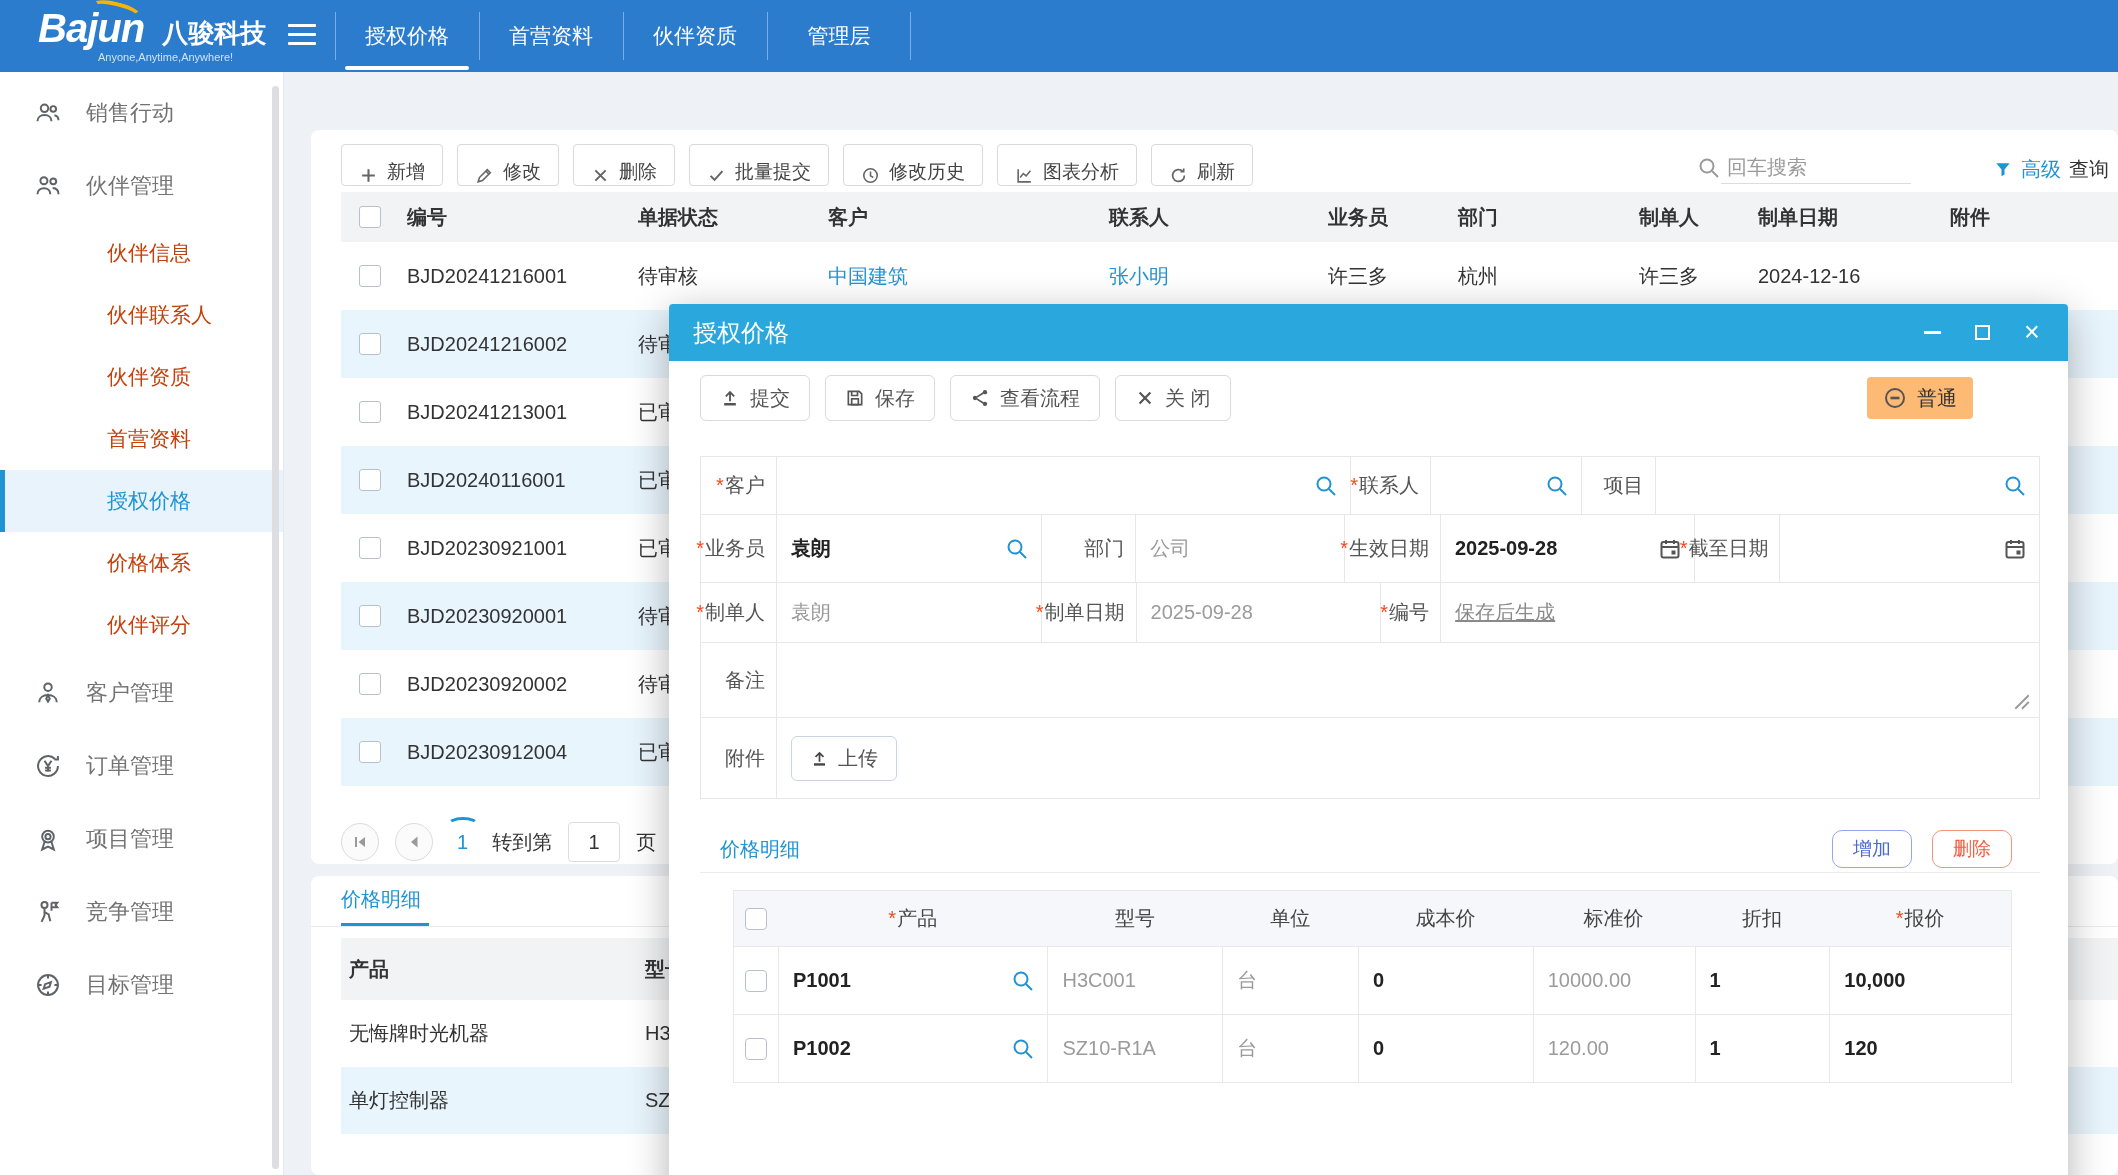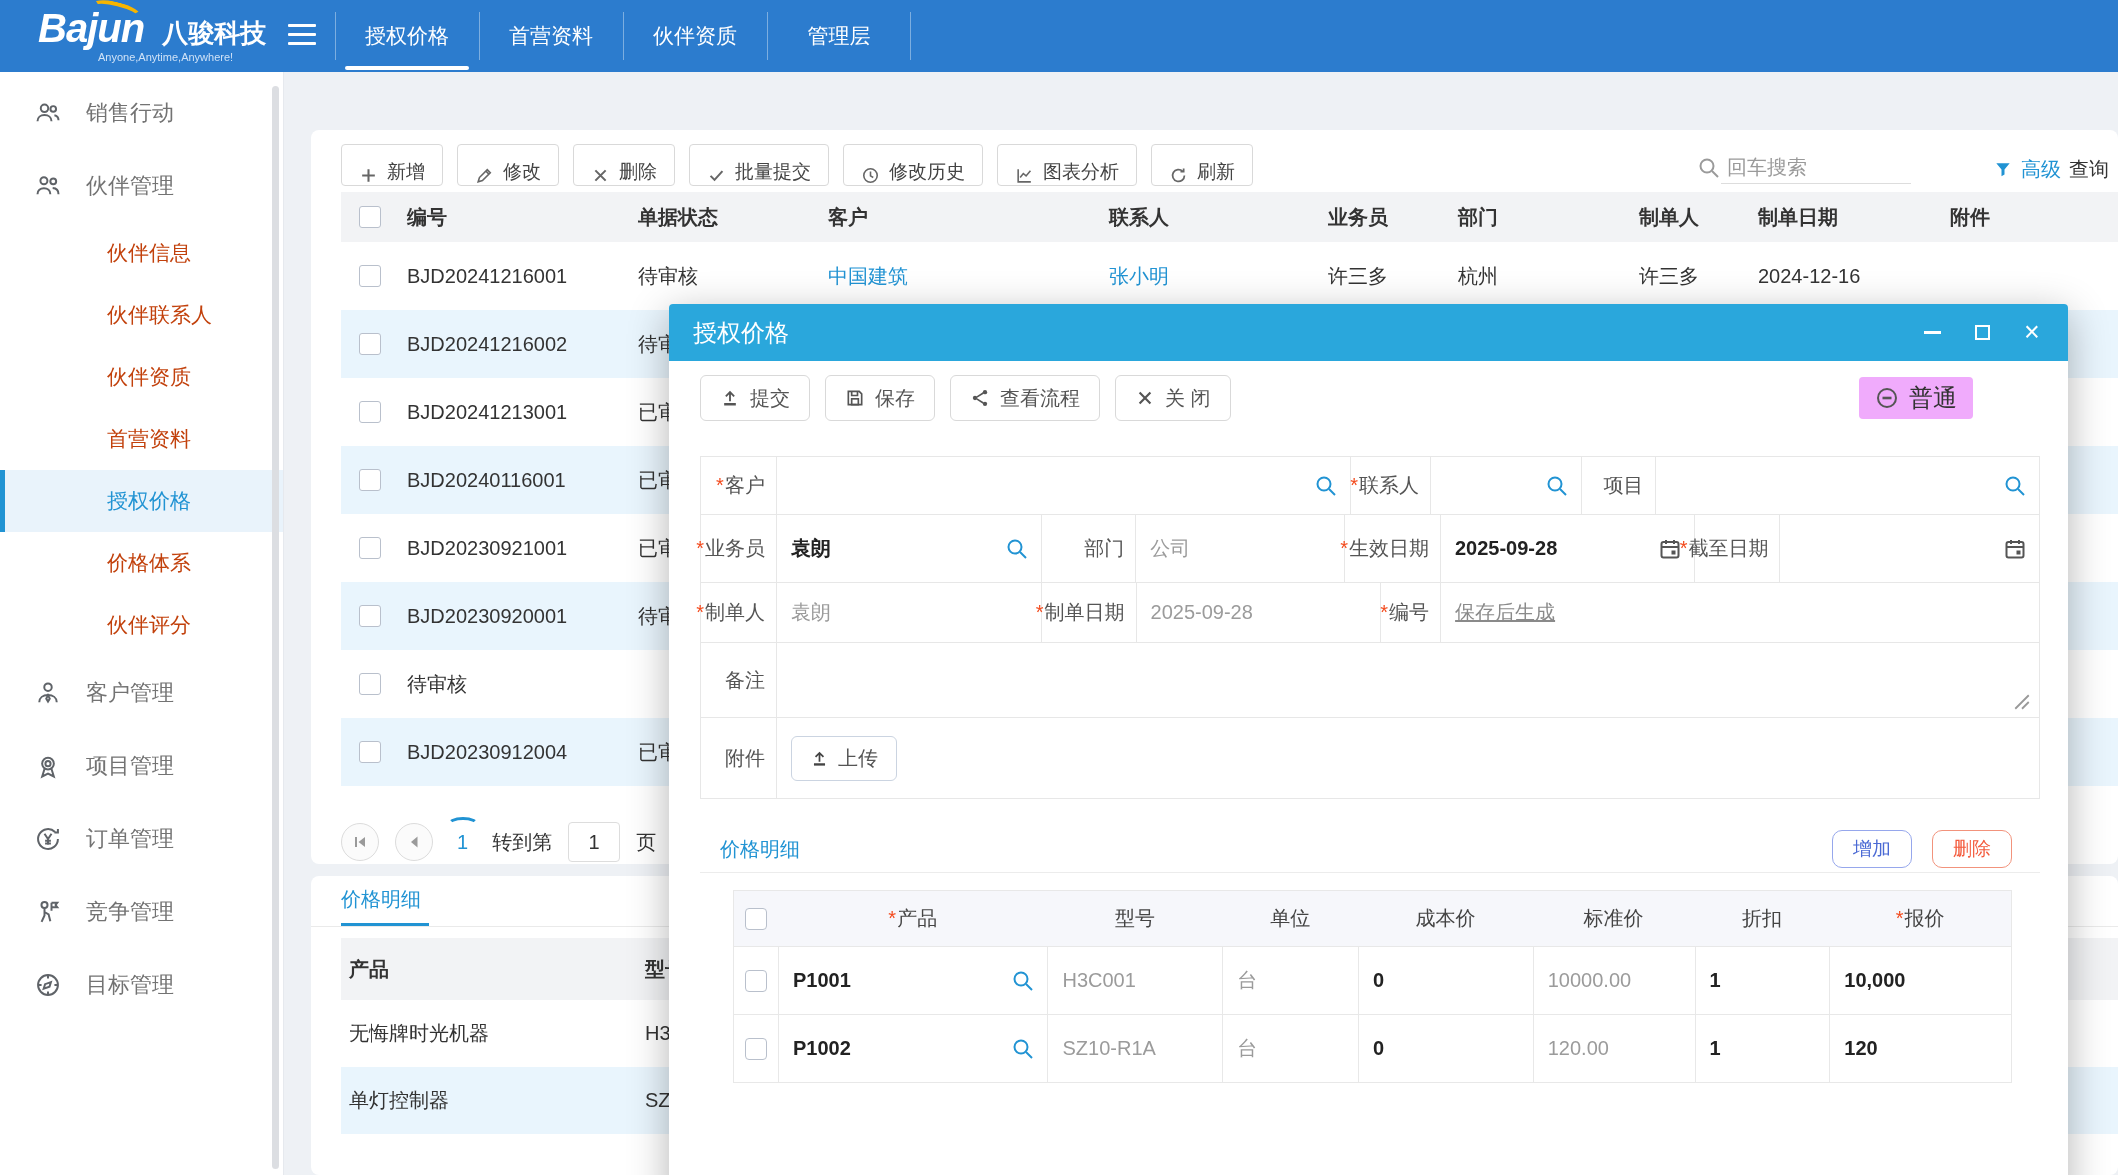--- a/index.html
+++ b/index.html
@@ -83,21 +83,21 @@
   .modal-title .mt-text { font-size:24px; font-weight:500; }
   .win-ctrls { margin-left:auto; display:flex; align-items:center; gap:26px; }
   .wc { width:24px; height:24px; display:flex; align-items:center; justify-content:center; cursor:pointer; color:#fff; }
   .wc-min i { display:block; width:17px; height:3px; background:#fff; }
   .wc-max i { display:block; width:15px; height:15px; border:2px solid #fff; }
   .wc-close { font-size:27px; line-height:1; }
 
   .dlg-toolbar { position:absolute; left:31px; top:71px; display:flex; gap:15px; }
   .dbtn { display:inline-flex; align-items:center; gap:10px; height:46px; padding:0 19px; background:#fff; border:1px solid #D9D9D9; border-radius:6px; font-size:20px; color:#555; cursor:pointer; }
   .dbtn svg { width:20px; height:20px; color:#555; }
-  .priority { position:absolute; top:73px; right:95px; height:42px; display:flex; align-items:center; gap:10px; background:#f0abfc; border-radius:4px; padding:0 16px; font-size:24px; color:#333; cursor:pointer; }
+  .priority { position:absolute; top:73px; right:95px; height:42px; display:flex; align-items:center; gap:10px; background:#fdba74; border-radius:4px; padding:0 16px; font-size:20px; color:#333; cursor:pointer; }
   .priority svg { width:24px; height:24px; color:#555; }
 
   
   .form { position:absolute; left:31px; top:152px; width:1340px; border:1px solid #E7E7E7; }
   .frow { display:flex; border-top:1px solid #E7E7E7; }
   .frow:first-child { border-top:none; }
   .fcell { position:relative; border-left:1px solid #E7E7E7; display:flex; align-items:center; font-size:20px; }
   .fcell:first-child { border-left:none; }
   .flabel { justify-content:flex-end; padding-right:11px; color:#555; white-space:nowrap; }
   .ffield { padding-left:14px; color:#222; }
@@ -212,33 +212,33 @@
     <div class="side-item">
       <svg class="side-icon" viewBox="0 0 24 24" fill="none" stroke="currentColor" stroke-width="1.7">
           <circle cx="12" cy="7" r="3.2"></circle>
           <path d="M4.5 20c0-4 3.3-6.2 7.5-6.2s7.5 2.2 7.5 6.2"></path>
           <path d="M12 13.8l-1.5 3 1.5 2.5 1.5-2.5z"></path>
         </svg>
       <span>客户管理</span>
     </div>
     <div class="side-item">
       <svg class="side-icon" viewBox="0 0 24 24" fill="none" stroke="currentColor" stroke-width="1.7">
+          <path d="M20.5 12a8.5 8.5 0 1 1-2.5-6"></path>
+          <path d="M20.5 3.5v3h-3"></path>
+          <path d="M9 7.5l3 4.5 3-4.5M12 12v5M9.5 13.5h5M9.5 15.8h5"></path>
+        </svg>
+      <span>订单管理</span>
+    </div>
+    <div class="side-item">
+      <svg class="side-icon" viewBox="0 0 24 24" fill="none" stroke="currentColor" stroke-width="1.7">
           <circle cx="12" cy="10" r="5"></circle>
           <circle cx="12" cy="10" r="2.2"></circle>
           <path d="M9 14.5L7 21l5-2.5L17 21l-2-6.5"></path>
         </svg>
       <span>项目管理</span>
-    </div>
-    <div class="side-item">
-      <svg class="side-icon" viewBox="0 0 24 24" fill="none" stroke="currentColor" stroke-width="1.7">
-          <path d="M20.5 12a8.5 8.5 0 1 1-2.5-6"></path>
-          <path d="M20.5 3.5v3h-3"></path>
-          <path d="M9 7.5l3 4.5 3-4.5M12 12v5M9.5 13.5h5M9.5 15.8h5"></path>
-        </svg>
-      <span>订单管理</span>
     </div>
     <div class="side-item">
       <svg class="side-icon" viewBox="0 0 24 24" fill="none" stroke="currentColor" stroke-width="1.7">
           <circle cx="9" cy="6" r="2.6"></circle>
           <path d="M9 8.6V15l-2.5 5.5M9 12l3.5 2 1.5 6"></path>
           <path d="M15 4v7M15 4h5l-1.5 2L20 8h-5"></path>
         </svg>
       <span>竞争管理</span>
     </div>
     <div class="side-item">
@@ -418,20 +418,21 @@
           <div class="mcell c5"></div>
           <div class="mcell c6"></div>
           <div class="mcell c7"></div>
           <div class="mcell c8"></div>
           <div class="mcell c9"></div>
       </div>
       <div class="mrow">
         <div class="mcell c0">
             <span class="cbx"></span>
           </div>
+        <div class="mcell c1">BJD20230920002</div>
         <div class="mcell c2">待审核</div>
         <div class="mcell c3"></div>
           <div class="mcell c4"></div>
           <div class="mcell c5"></div>
           <div class="mcell c6"></div>
           <div class="mcell c7"></div>
           <div class="mcell c8"></div>
           <div class="mcell c9"></div>
       </div>
       <div class="mrow alt">

